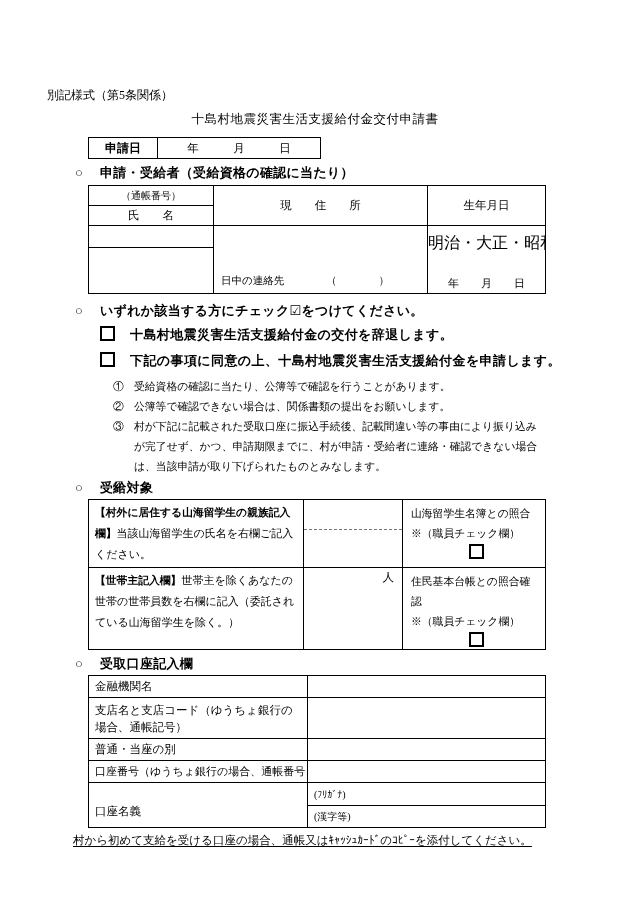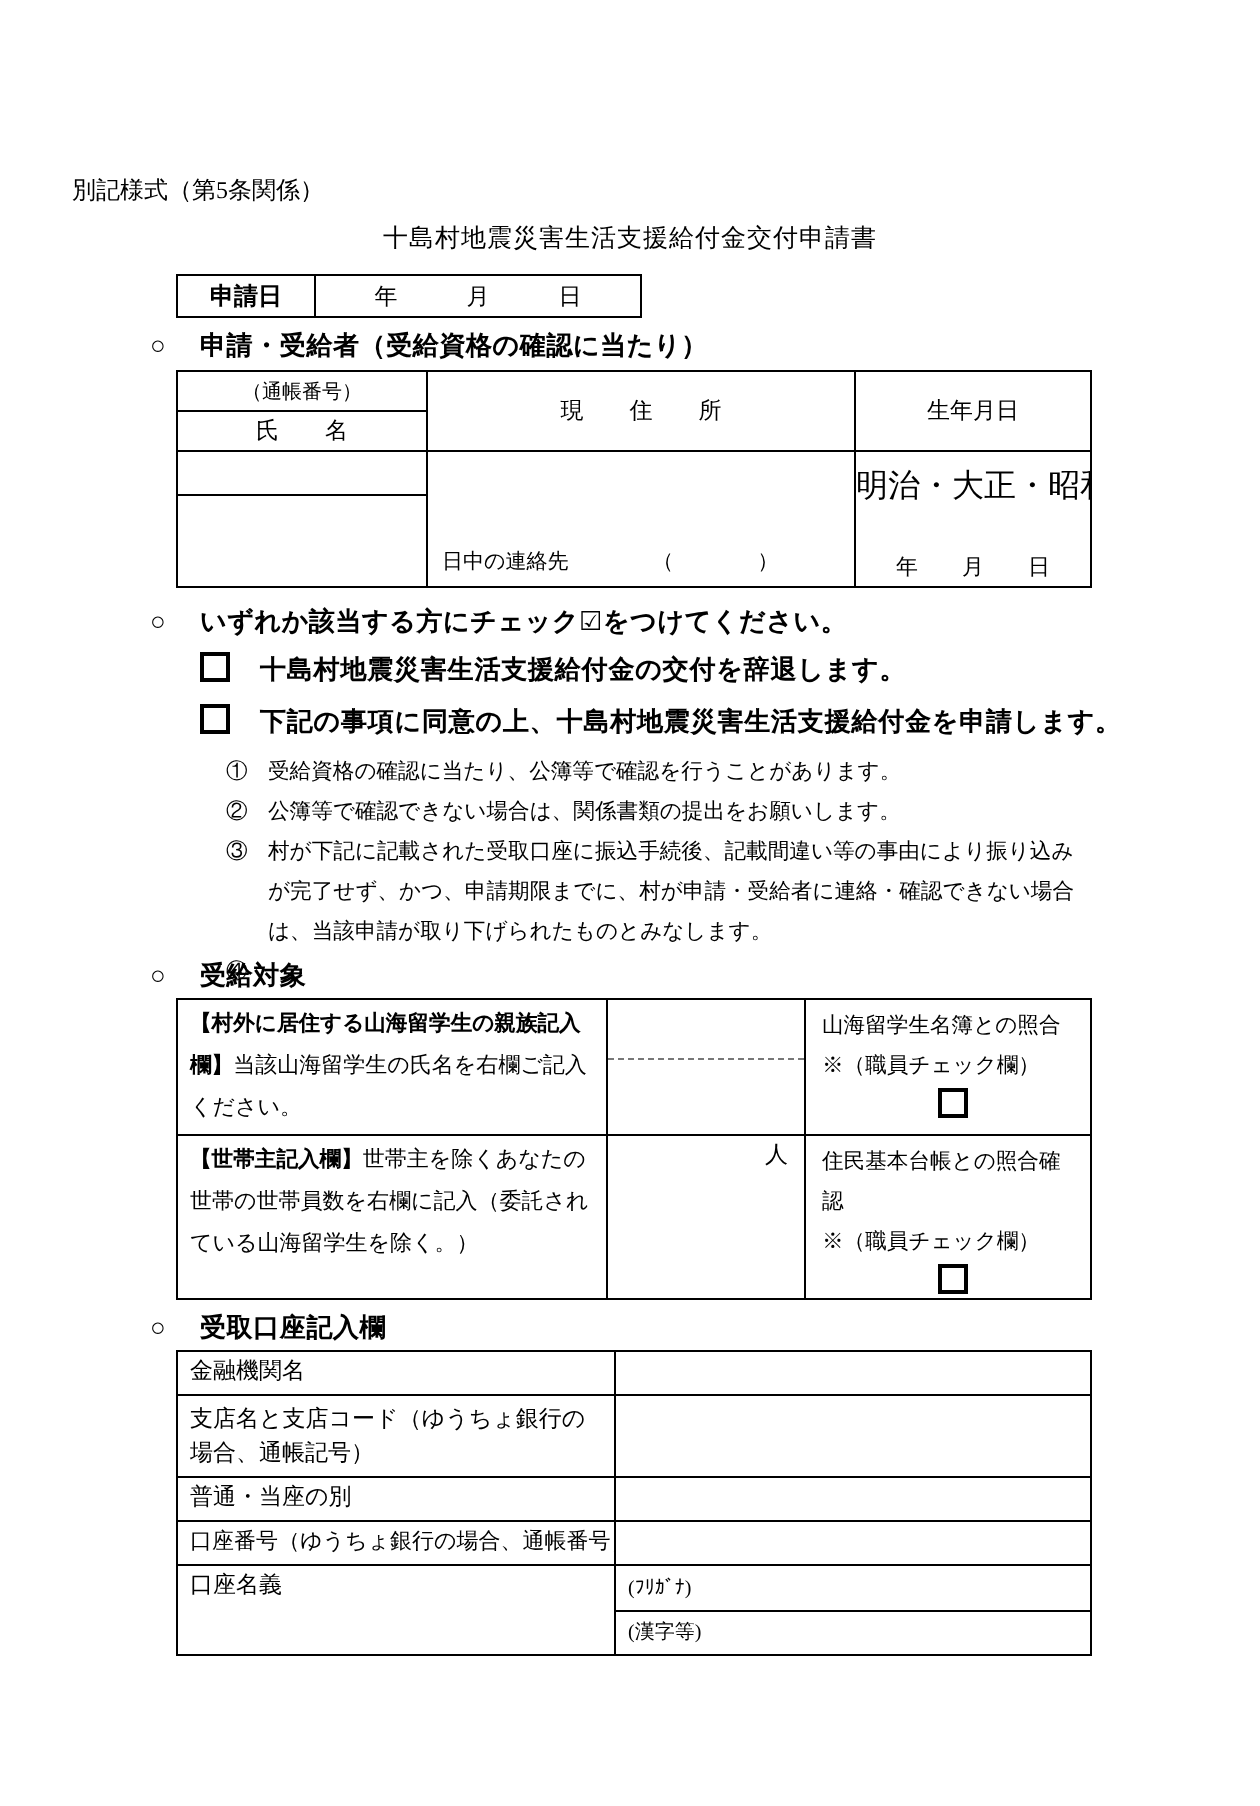--- a/index.html
+++ b/index.html
@@ -6,21 +6,21 @@
   .page{
     position:relative;
     width:630px;height:903px;
     background:#ffffff;color:#000;
     font-family:"Liberation Serif","DejaVu Serif",serif;
     font-size:12px;
     overflow:hidden;
   }
   .gothic{font-family:"Liberation Sans","DejaVu Sans",sans-serif;font-weight:bold;}
 
-  .form-note{padding-top:88px;margin-left:36px;font-size:12px;line-height:15px;}
+  .form-note{padding-top:88px;margin-left:47px;font-size:12px;line-height:15px;}
   .doc-title{margin-top:9px;text-align:center;font-size:12.5px;line-height:15px;letter-spacing:0.5px;}
 
   table{border-collapse:collapse;table-layout:fixed;}
   td{border:1px solid #000;padding:0;vertical-align:middle;overflow:hidden;}
 
   
   .date-table{margin:10px 0 0 88px;width:230px;}
   .date-table td{height:20px;}
   .dt-label{width:68px;text-align:center;font-size:12px;}
   .dt-value{width:162px;text-align:center;font-size:11.5px;}
@@ -212,23 +212,24 @@
     </tr>
     <tr style="height:22px;">
       <td>普通・当座の別</td>
       <td></td>
     </tr>
     <tr style="height:21px;">
       <td class="bank-label-tight">口座番号（ゆうちょ銀行の場合、通帳番号）</td>
       <td></td>
     </tr>
     <tr style="height:23px;">
-      <td rowspan="2" style="vertical-align:top;padding-top:2px;">口座名義</td>
+      <td rowspan="2" style="vertical-align:top;padding-top:20px;">口座名義</td>
       <td class="sub-label"><span>(ﾌﾘｶﾞﾅ)</span></td>
     </tr>
     <tr style="height:22px;">
       <td class="sub-label"><span>(漢字等)</span></td>
     </tr>
   </tbody>
     </table>
 
+  <div class="bottom-note">村から初めて支給を受ける口座の場合、通帳又はｷｬｯｼｭｶｰﾄﾞのｺﾋﾟｰを添付してください。</div>
 
 </div>
 
 </body></html>

